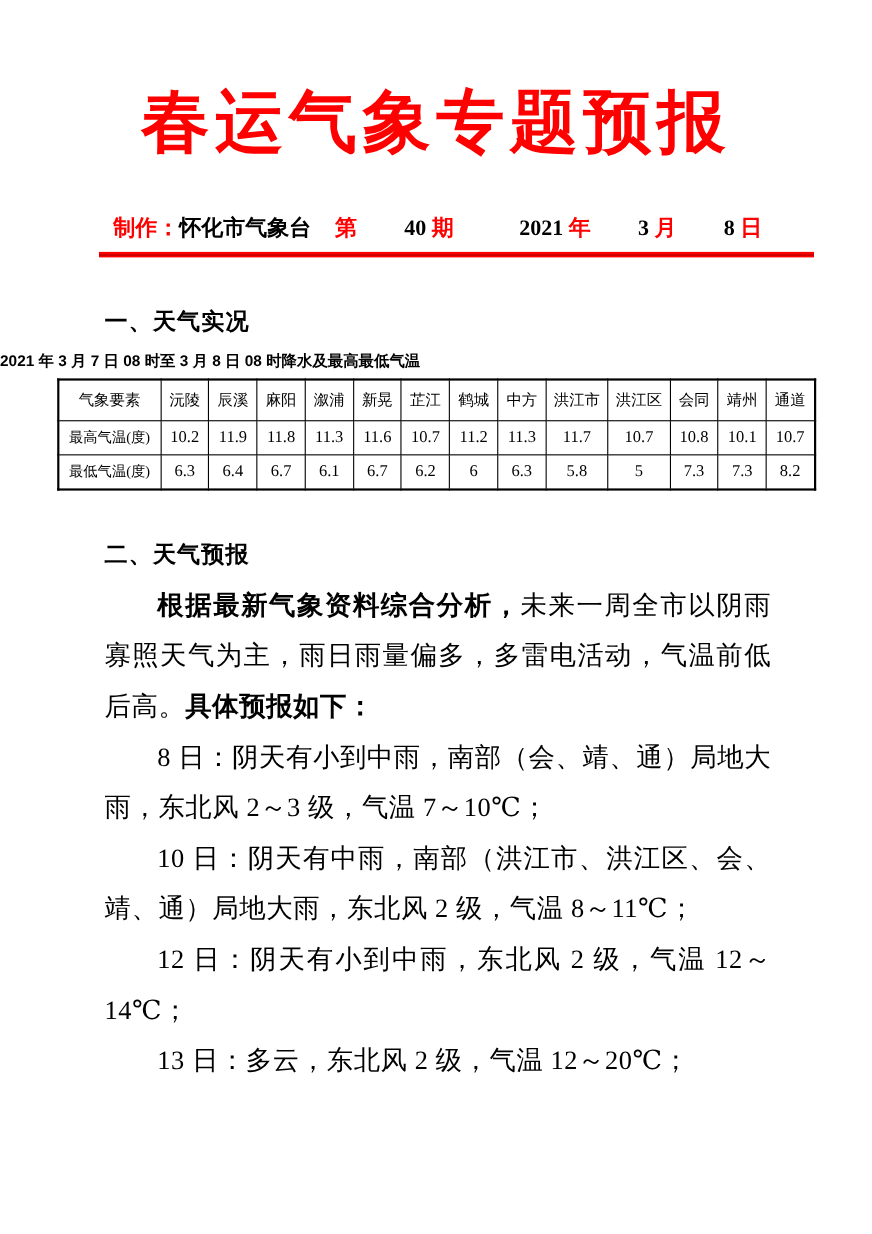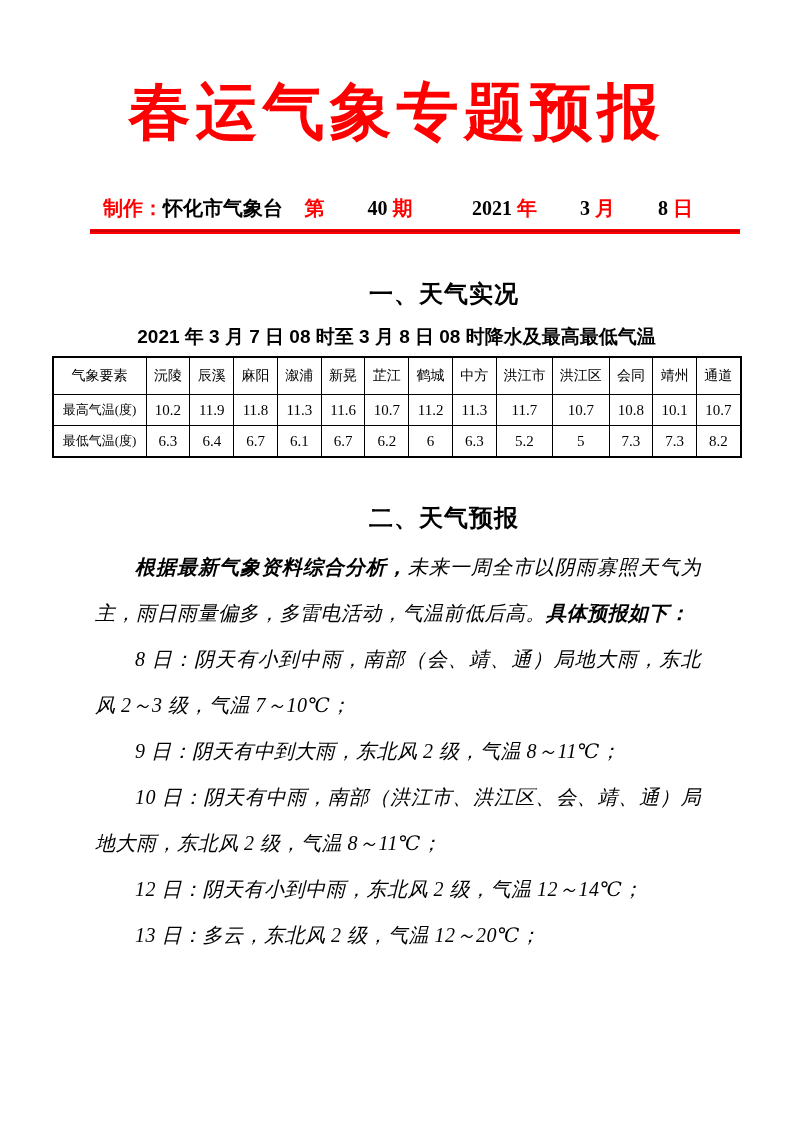--- a/index.html
+++ b/index.html
@@ -21,46 +21,46 @@
   }
   .red { color:#ff0000; }
   .blk { color:#000000; }
   .num { font-family:"Liberation Serif",serif;margin-left:38px; }
   .red-rule {
     margin:7px 53px 0 90px; height:5px;
     background:linear-gradient(#ff0000 0 30%, #d00000 30% 70%, #ff0000 70% 100%);
   }
   
   .section-heading {
-    margin:44px 0 0 95px; font-size:24px; font-weight:bold;
-    font-family:Liberation Mono, monospace; letter-spacing:1px;text-align:center;
+    margin:44px 0 0 95px; font-size:21px; font-weight:bold;
+    font-family:Liberation Mono, monospace; letter-spacing:1px;
   }
   .table-title {
-    margin:14px 0 0 0; text-align:center; font-size:19px; font-weight:bold;
+    margin:14px 0 0 0; text-align:left; font-size:14px; font-weight:bold;
     font-family:"Liberation Sans","DejaVu Sans",sans-serif;
   }
   
   table.weather {
     width:690px; margin:6px auto 0 auto; border-collapse:collapse;
     table-layout:fixed; border:2px solid #000;
   }
   table.weather th, table.weather td {
     border:1px solid #000; text-align:center; vertical-align:middle; padding:0;
     overflow:hidden; white-space:nowrap;
   }
   table.weather th { height:36px; font-size:14px; font-weight:normal; }
   table.weather td { height:30px; font-size:15px; }
   table.weather td.row-label { font-size:13px; }
   col.c-elem  { width:13.6%; }
   col.c-std   { width:6.36%; }
   col.c-wide  { width:8.2%;  }
   
   .para {
-    margin:0 92px 0 95px; font-size:20px; line-height:46px;
-    text-align:justify; text-indent:2em; letter-spacing:0.5px;font-style:italic;
+    margin:0 92px 0 95px; font-size:24px; line-height:46px;
+    text-align:justify; text-indent:2em; letter-spacing:0.5px;
   }
   .para.first { margin-top:10px; }
   .bold-seg {
     font-weight:bold; font-family:"Liberation Sans","DejaVu Sans",sans-serif;
   }
 </style>
 </head>
 <body>
 
 <div class="page">
@@ -132,32 +132,31 @@
       <tr>
         <td class="row-label">最低气温(度)</td>
         <td>6.3</td>
         <td>6.4</td>
         <td>6.7</td>
         <td>6.1</td>
         <td>6.7</td>
         <td>6.2</td>
         <td>6</td>
         <td>6.3</td>
-        <td>5.2</td>
+        <td>5.8</td>
         <td>5</td>
         <td>7.3</td>
         <td>7.3</td>
         <td>8.2</td>
       </tr>
     </tbody>
   </table>
 
   <div class="section-heading">二、天气预报</div>
 
   <p class="para first"><span class="bold-seg">根据最新气象资料综合分析，</span><span>未来一周全市以阴雨寡照天气为主，雨日雨量偏多，多雷电活动，气温前低后高。</span><span class="bold-seg">具体预报如下：</span></p>
 
   <p class="para">8 日：阴天有小到中雨，南部（会、靖、通）局地大雨，东北风 2～3 级，气温 7～10℃；</p>
-  <p class="para">9 日：阴天有中到大雨，东北风 2 级，气温 8～11℃；</p>
   <p class="para">10 日：阴天有中雨，南部（洪江市、洪江区、会、靖、通）局地大雨，东北风 2 级，气温 8～11℃；</p>
   <p class="para">12 日：阴天有小到中雨，东北风 2 级，气温 12～14℃；</p>
   <p class="para">13 日：多云，东北风 2 级，气温 12～20℃；</p>
 
 </div>
 
 </body></html>

